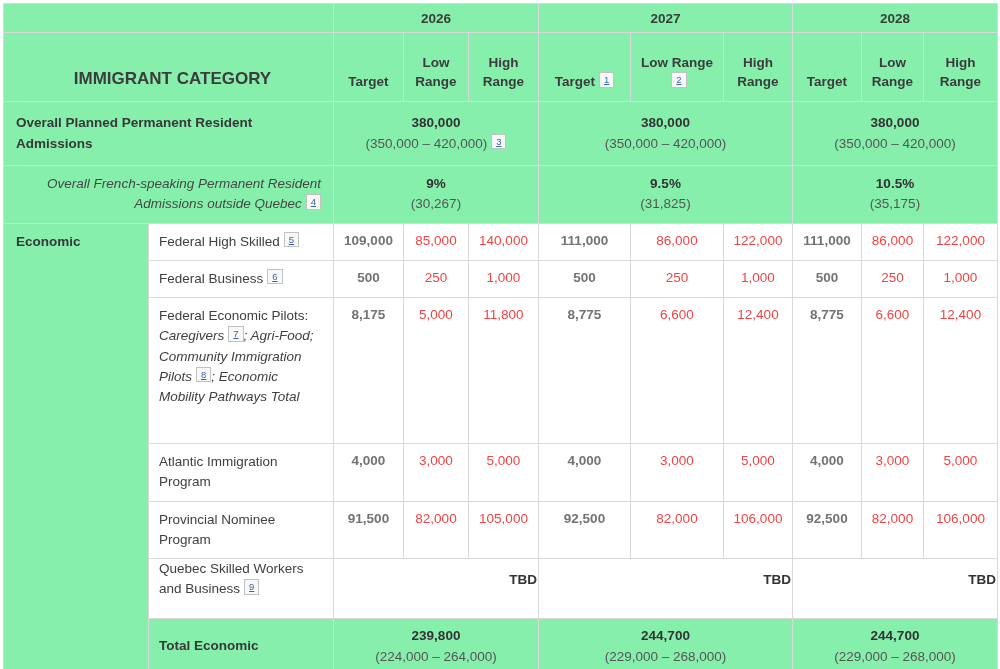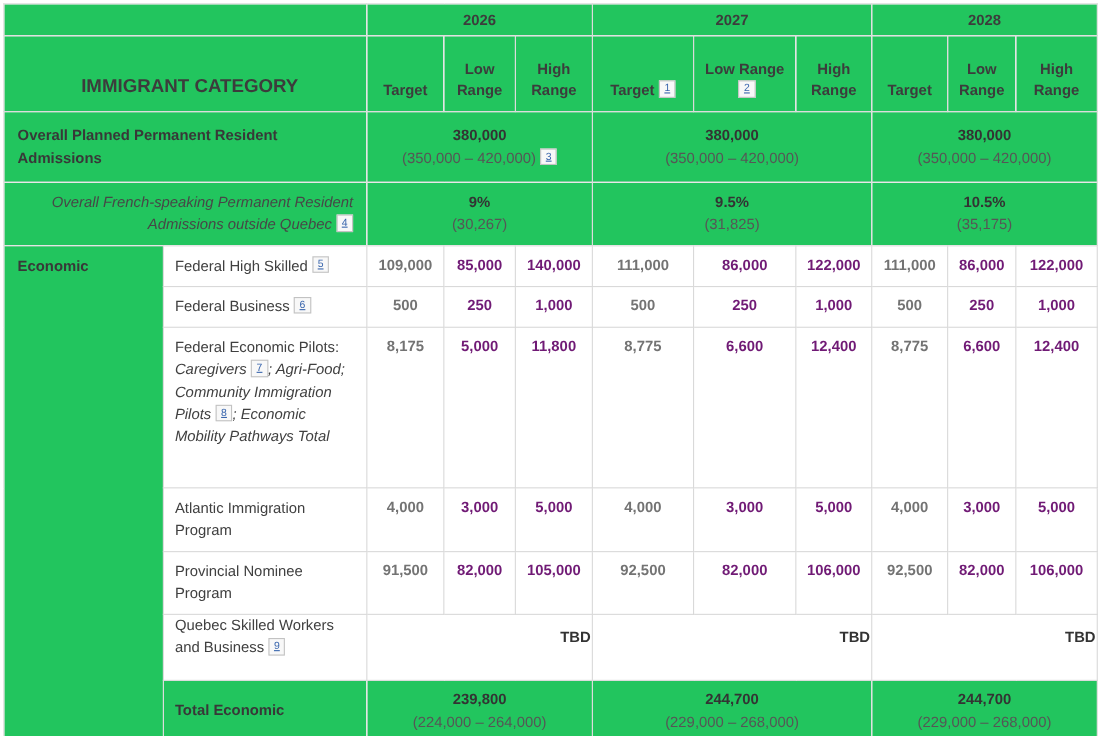--- a/index.html
+++ b/index.html
@@ -1,19 +1,19 @@
 <!DOCTYPE html>
 <html><head>
 <meta charset="utf-8">
 <style>
   html,body{margin:0;padding:0;background:#fff;}
   body{width:1000px;height:669px;overflow:hidden;font-family:"Liberation Sans",sans-serif;color:#3c3c3c;}
   table{border-collapse:collapse;table-layout:fixed;width:994px;margin:3px;border:1px solid #c9c9c9;font-size:13.5px;}
   th,td{border:1px solid #d9d9d9;overflow:hidden;}
-  .gray{background:#22c55e;}
+  .gray{background:#86efac;}
   
   .r-year{height:29px;}
   .r-head{height:69px;}
   .r-overall{height:64px;}
   .r-french{height:53px;}
   .r-fhs{height:35px;}
   .r-fb{height:35px;}
   .r-pilots{height:146px;}
   .r-atl{height:55px;}
   .r-pnp{height:55px;}
@@ -22,21 +22,21 @@
   
   .year-th{font-weight:bold;text-align:center;color:#3c3c3c;}
   .head-th{font-weight:bold;text-align:center;vertical-align:bottom;padding:6px 4px 9px;color:#3c3c3c;line-height:1.45;}
   .head-cat{text-align:center;padding-left:12px;font-size:17px;}
   
   .lbl{vertical-align:top;text-align:left;padding:8px 10px;line-height:1.5;color:#404040;font-weight:normal;}
   .lbl-bold{vertical-align:middle;text-align:left;padding:8px 12px;line-height:1.5;color:#383838;font-weight:bold;}
   .lbl-italic{vertical-align:middle;text-align:right;padding:8px 12px;line-height:1.5;color:#474747;font-style:italic;}
   .group-cell{vertical-align:top;text-align:left;padding:10px 12px;font-weight:bold;color:#383838;}
   
-  .num{vertical-align:top;text-align:center;padding-top:9px;color:#701a75;font-weight:bold;}
+  .num{vertical-align:top;text-align:center;padding-top:9px;color:#ef4444;}
   .num.tgt{font-weight:bold;color:#737373;}
   .vcell{vertical-align:middle;text-align:center;line-height:1.5;padding:6px 4px;}
   .vcell .val{font-weight:bold;color:#333;}
   .vcell .range{color:#565656;}
   .tbd{vertical-align:top;text-align:right;padding-top:13px;font-weight:bold;color:#333;}
   .qc-lbl{padding-top:0;}
   
   .fn{display:inline-block;font-size:9.5px;line-height:1;padding:2px 4px 2px;border:1px solid #c2c2c2;background:#f8f8f8;color:#3a66ad;text-decoration:underline;vertical-align:3px;margin-left:4px;font-style:normal;font-weight:normal;cursor:pointer;}
   .it{font-style:italic;}
 </style>

